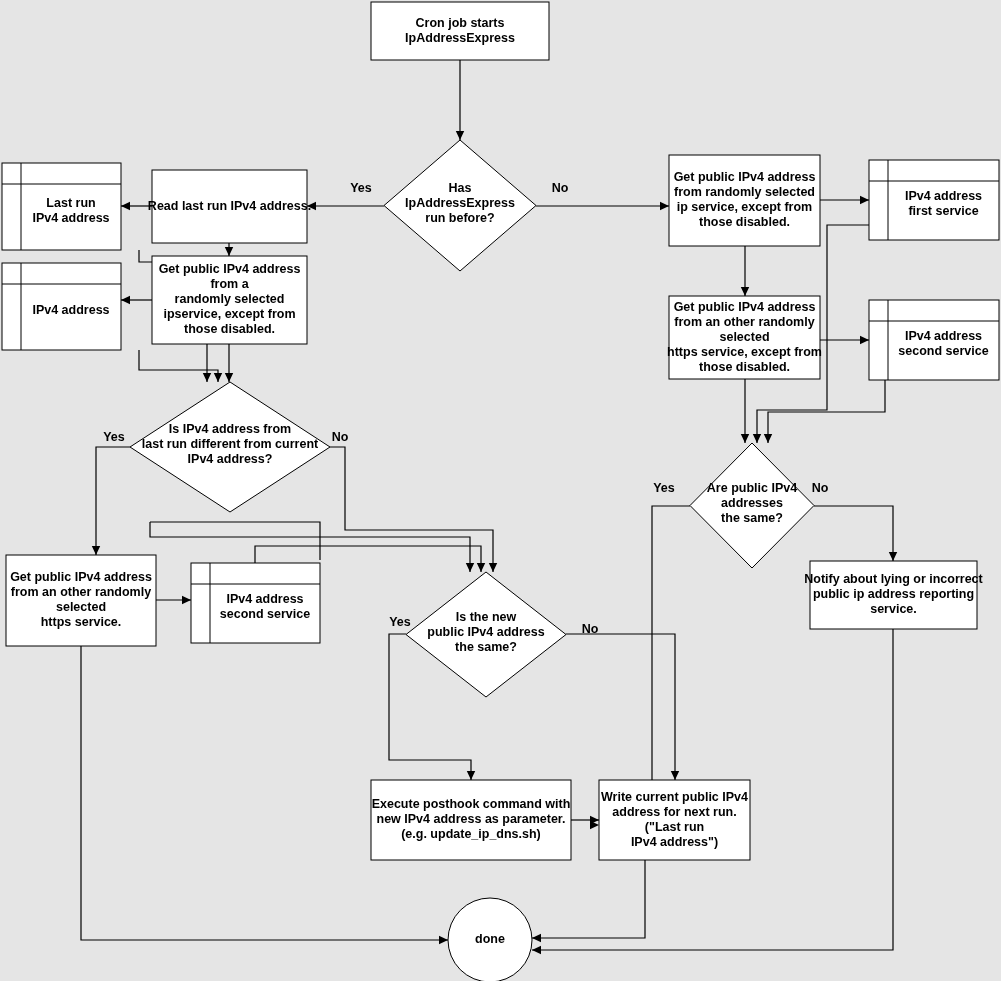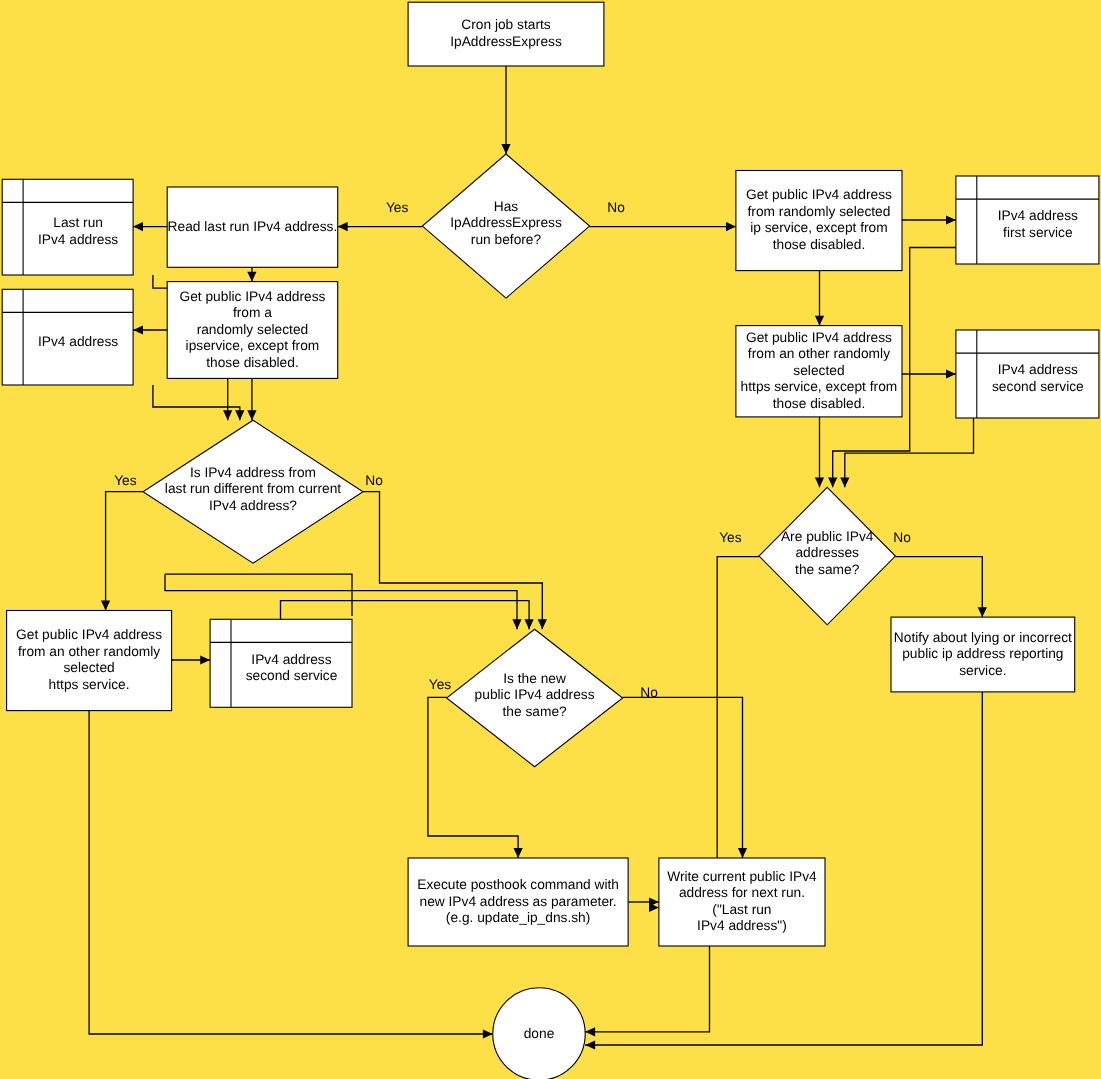--- a/index.html
+++ b/index.html
@@ -4,23 +4,24 @@
 <style>
   html, body {
     margin: 0;
     padding: 0;
     background: #ffffff;
   }
   #canvas-wrap {
     position: relative;
     width: 1001px;
     height: 981px;
-    background: #fde047;
+    background: #e5e5e5;
     overflow: hidden;
     font-family: "Liberation Sans", sans-serif;
+    font-weight: bold;
   }
   svg#flow {
     display: block;
     width: 1001px;
     height: 981px;
   }
   .shape-stroke {
     fill: #ffffff;
     stroke: #000000;
     stroke-width: 1;

